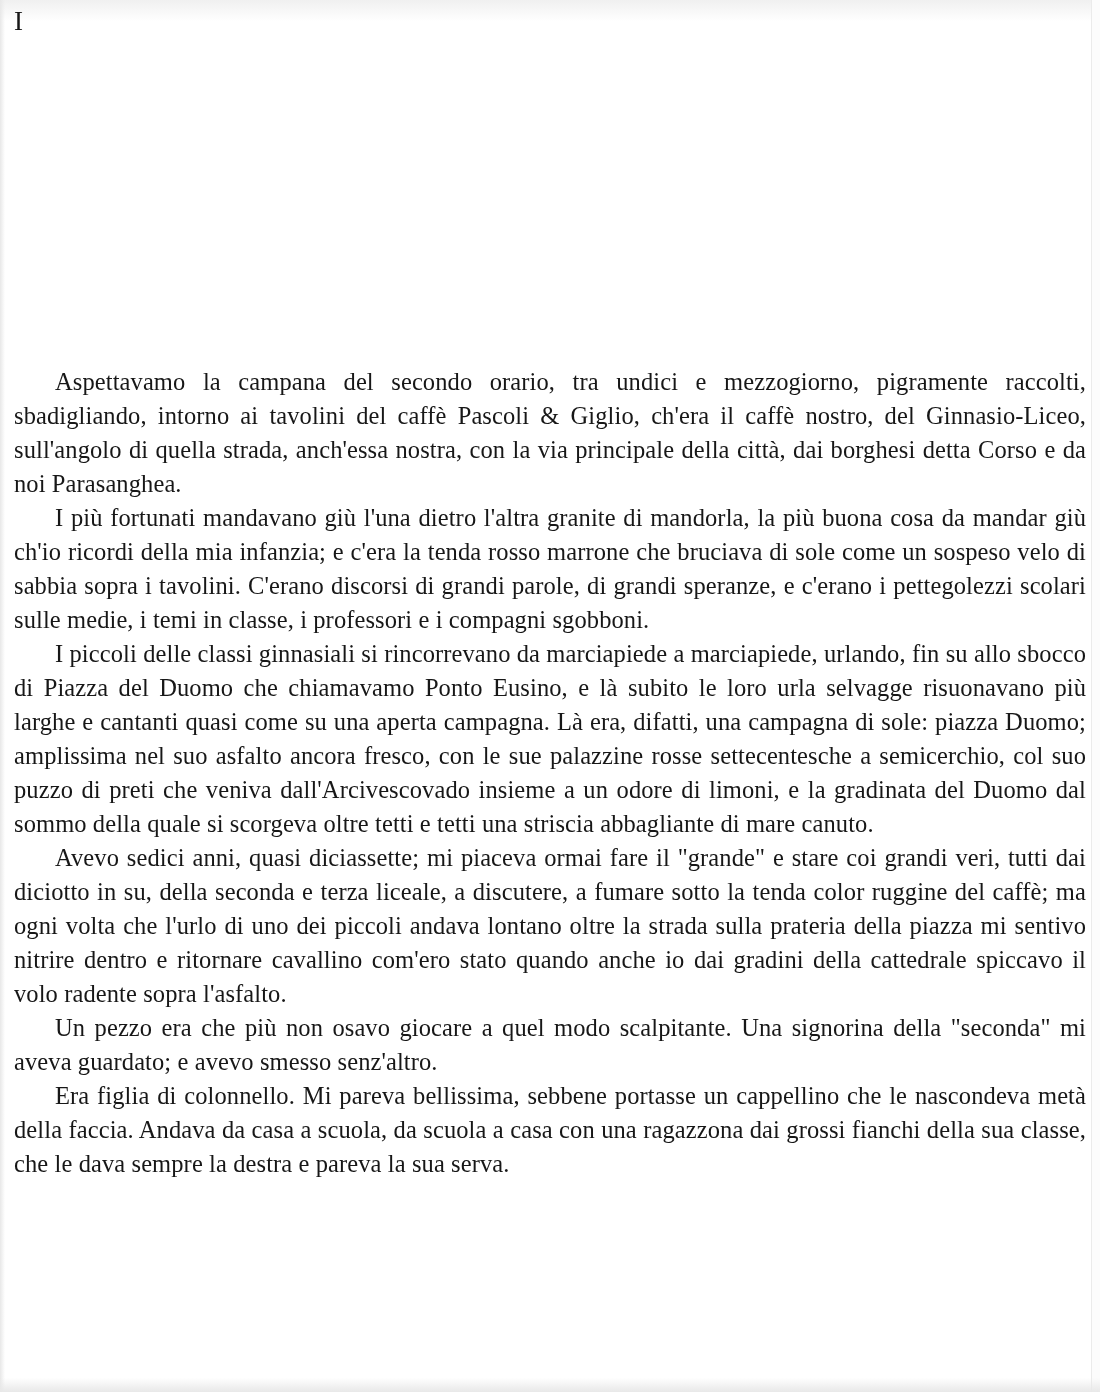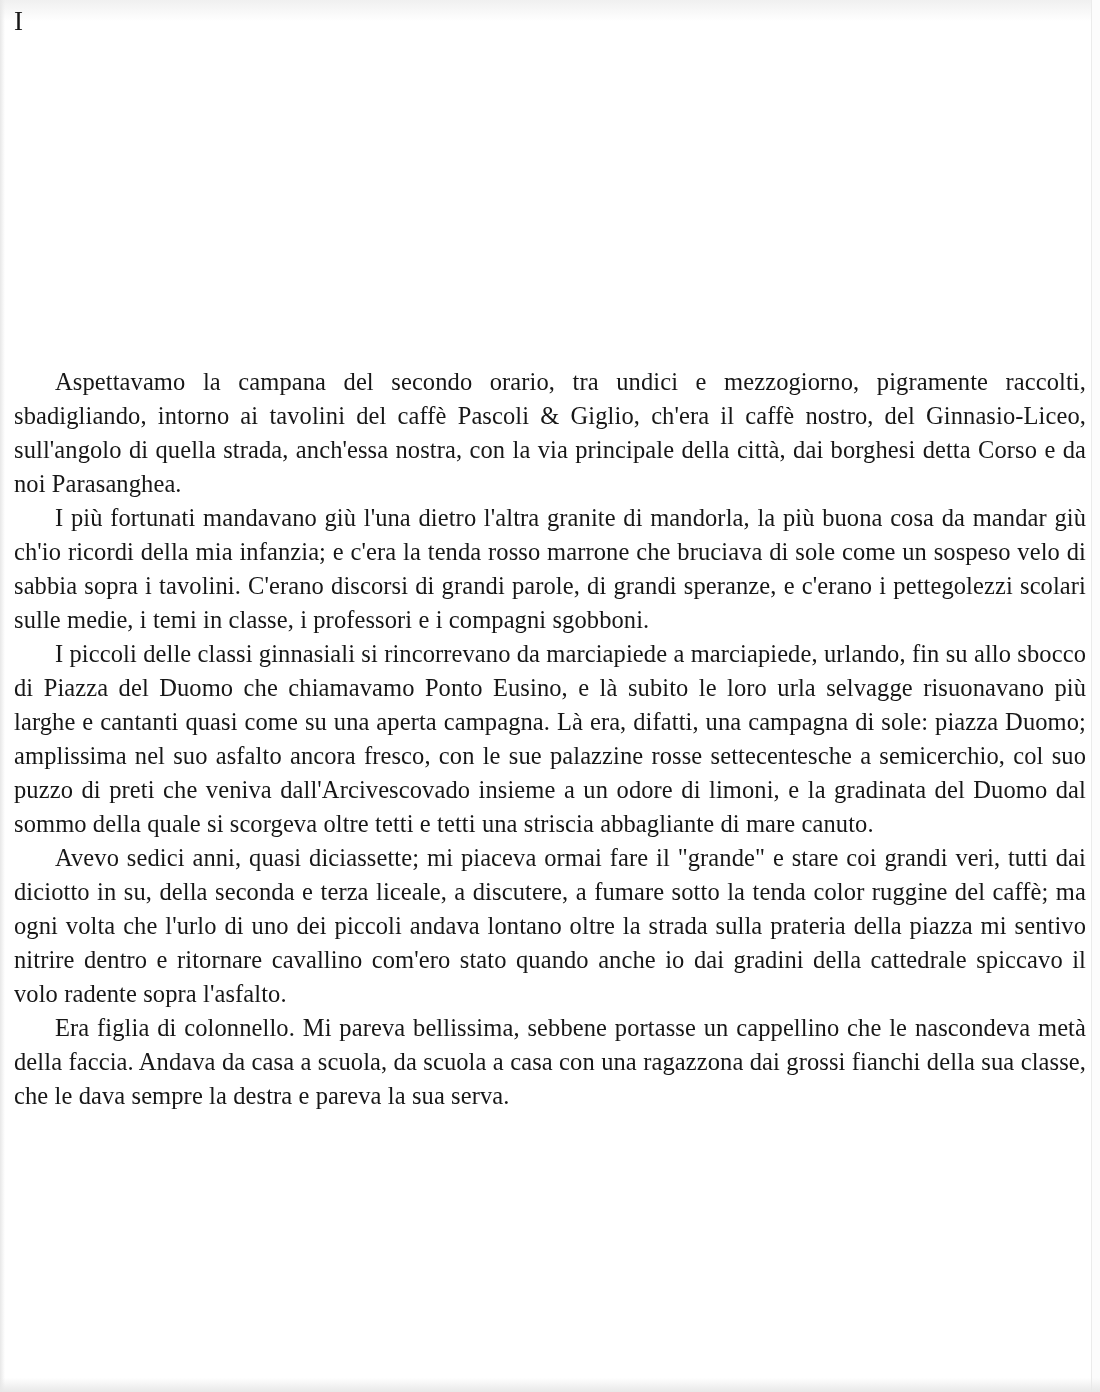--- a/index.html
+++ b/index.html
@@ -86,15 +86,16 @@
 <div class="right-page-edge"></div>
 <div class="bottom-shadow"></div>
 
 <div class="page-content">
   <h1 class="chapter-heading">I</h1>
   <div class="text-block">
       <p>Aspettavamo la campana del secondo orario, tra undici e mezzogiorno, pigramente raccolti, sbadigliando, intorno ai tavolini del caffè Pascoli &amp; Giglio, ch'era il caffè nostro, del Ginnasio-Liceo, sull'angolo di quella strada, anch'essa nostra, con la via principale della città, dai borghesi detta Corso e da noi Parasanghea.</p>
       <p>I più fortunati mandavano giù l'una dietro l'altra granite di mandorla, la più buona cosa da mandar giù ch'io ricordi della mia infanzia; e c'era la tenda rosso marrone che bruciava di sole come un sospeso velo di sabbia sopra i tavolini. C'erano discorsi di grandi parole, di grandi speranze, e c'erano i pettegolezzi scolari sulle medie, i temi in classe, i professori e i compagni sgobboni.</p>
       <p>I piccoli delle classi ginnasiali si rincorrevano da marciapiede a marciapiede, urlando, fin su allo sbocco di Piazza del Duomo che chiamavamo Ponto Eusino, e là subito le loro urla selvagge risuonavano più larghe e cantanti quasi come su una aperta campagna. Là era, difatti, una campagna di sole: piazza Duomo; amplissima nel suo asfalto ancora fresco, con le sue palazzine rosse settecentesche a semicerchio, col suo puzzo di preti che veniva dall'Arcivescovado insieme a un odore di limoni, e la gradinata del Duomo dal sommo della quale si scorgeva oltre tetti e tetti una striscia abbagliante di mare canuto.</p>
       <p>Avevo sedici anni, quasi diciassette; mi piaceva ormai fare il "grande" e stare coi grandi veri, tutti dai diciotto in su, della seconda e terza liceale, a discutere, a fumare sotto la tenda color ruggine del caffè; ma ogni volta che l'urlo di uno dei piccoli andava lontano oltre la strada sulla prateria della piazza mi sentivo nitrire dentro e ritornare cavallino com'ero stato quando anche io dai gradini della cattedrale spiccavo il volo radente sopra l'asfalto.</p>
+      <p>Un pezzo era che più non osavo giocare a quel modo scalpitante. Una signorina della "seconda" mi aveva guardato; e avevo smesso senz'altro.</p>
       <p>Era figlia di colonnello. Mi pareva bellissima, sebbene portasse un cappellino che le nascondeva metà della faccia. Andava da casa a scuola, da scuola a casa con una ragazzona dai grossi fianchi della sua classe, che le dava sempre la destra e pareva la sua serva.</p>
     </div>
 </div>
 
 </body></html>

